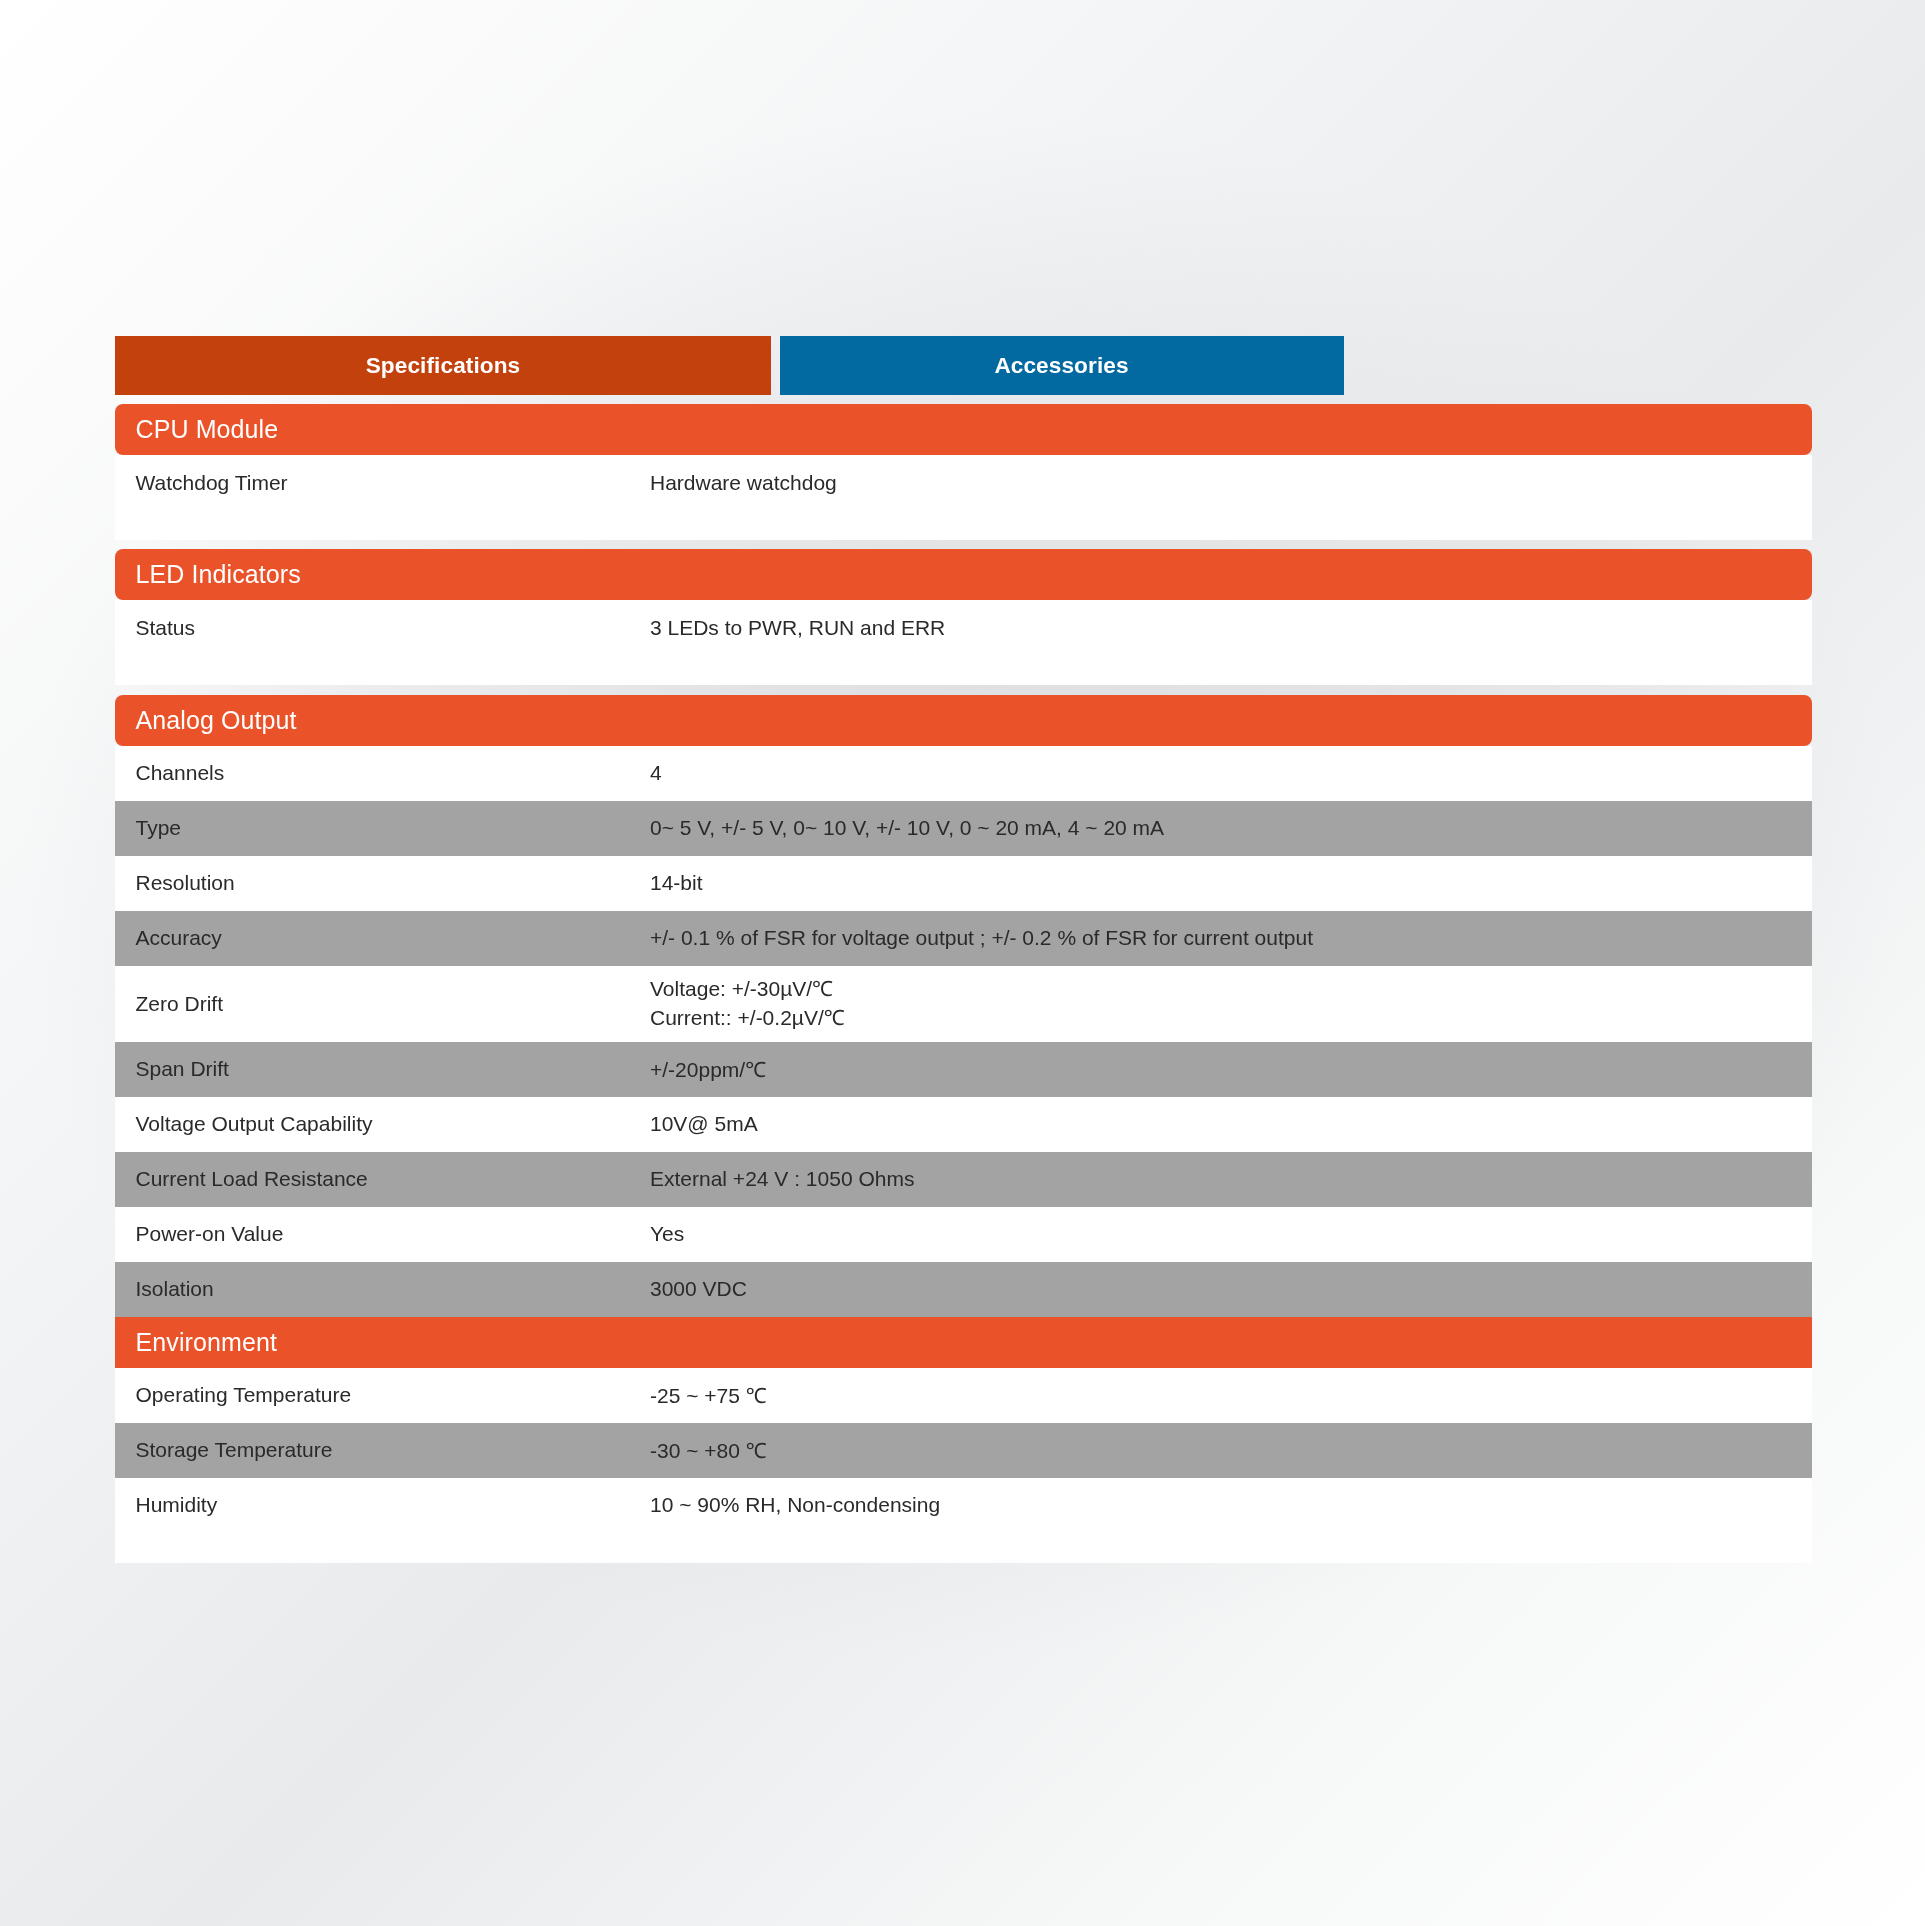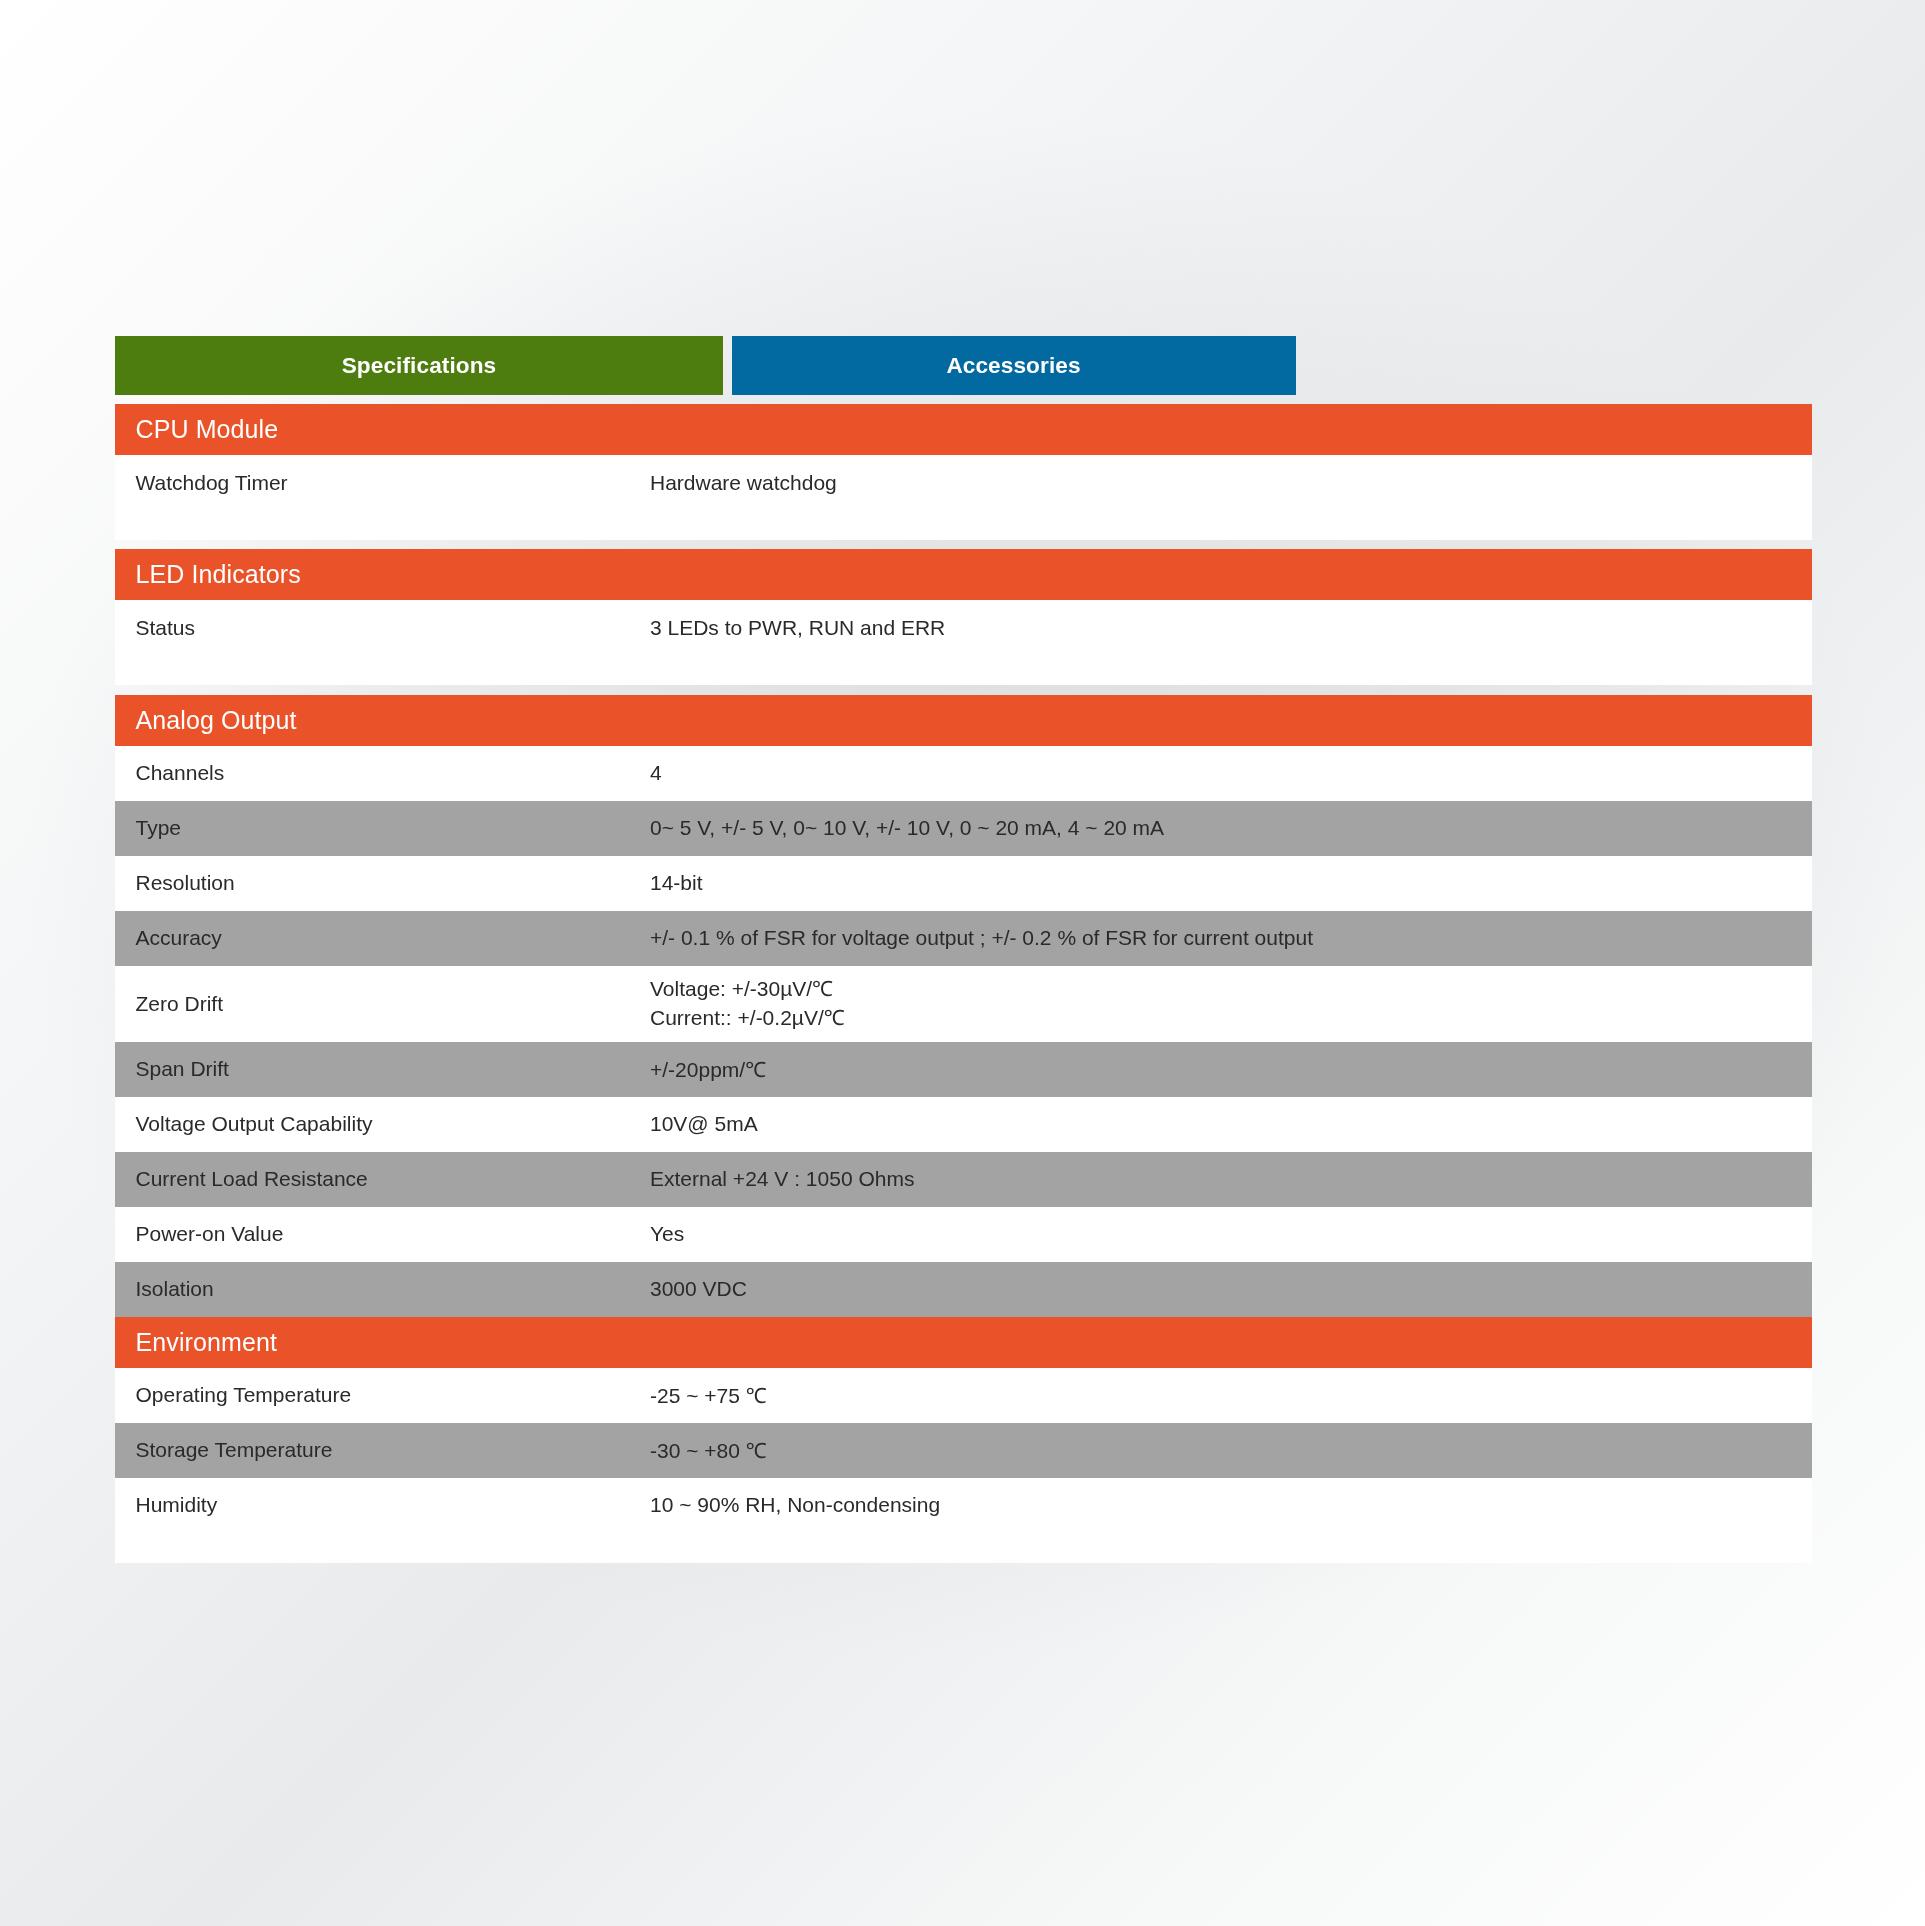--- a/index.html
+++ b/index.html
@@ -44,37 +44,37 @@
     align-items: center;
     justify-content: center;
     color: #ffffff;
     font-size: 22.6px;
     font-weight: bold;
     letter-spacing: 0.1px;
     box-sizing: border-box;
     cursor: pointer;
     user-select: none;
   }
-  .tab-1 { width: 608px; background: #4d7c0f; }
+  .tab-1 { width: 656px; background: #c2410c; }
   .tab-2 { width: 564px; background: #0369a1; }
   .tab-3 { width: 552px; background: #08080A; }
 
   
   .sec-head {
     background: #EA5329;
     color: #FFFFFF;
     font-size: 25px;
     font-weight: normal;
     height: 51px;
     line-height: 51px;
     padding-left: 20.5px;
     box-sizing: border-box;
     letter-spacing: 0.1px;
   }
-  .sec-gap-top { margin-top: 9.2px; }
+  .sec-gap-top { margin-top: 9.2px; border-radius: 8px; }
 
   
   .rows { background: #ffffff; }
   .row {
     display: flex;
     align-items: center;
     min-height: 55px;
     box-sizing: border-box;
   }
   .row.odd  { background: #ffffff; }

